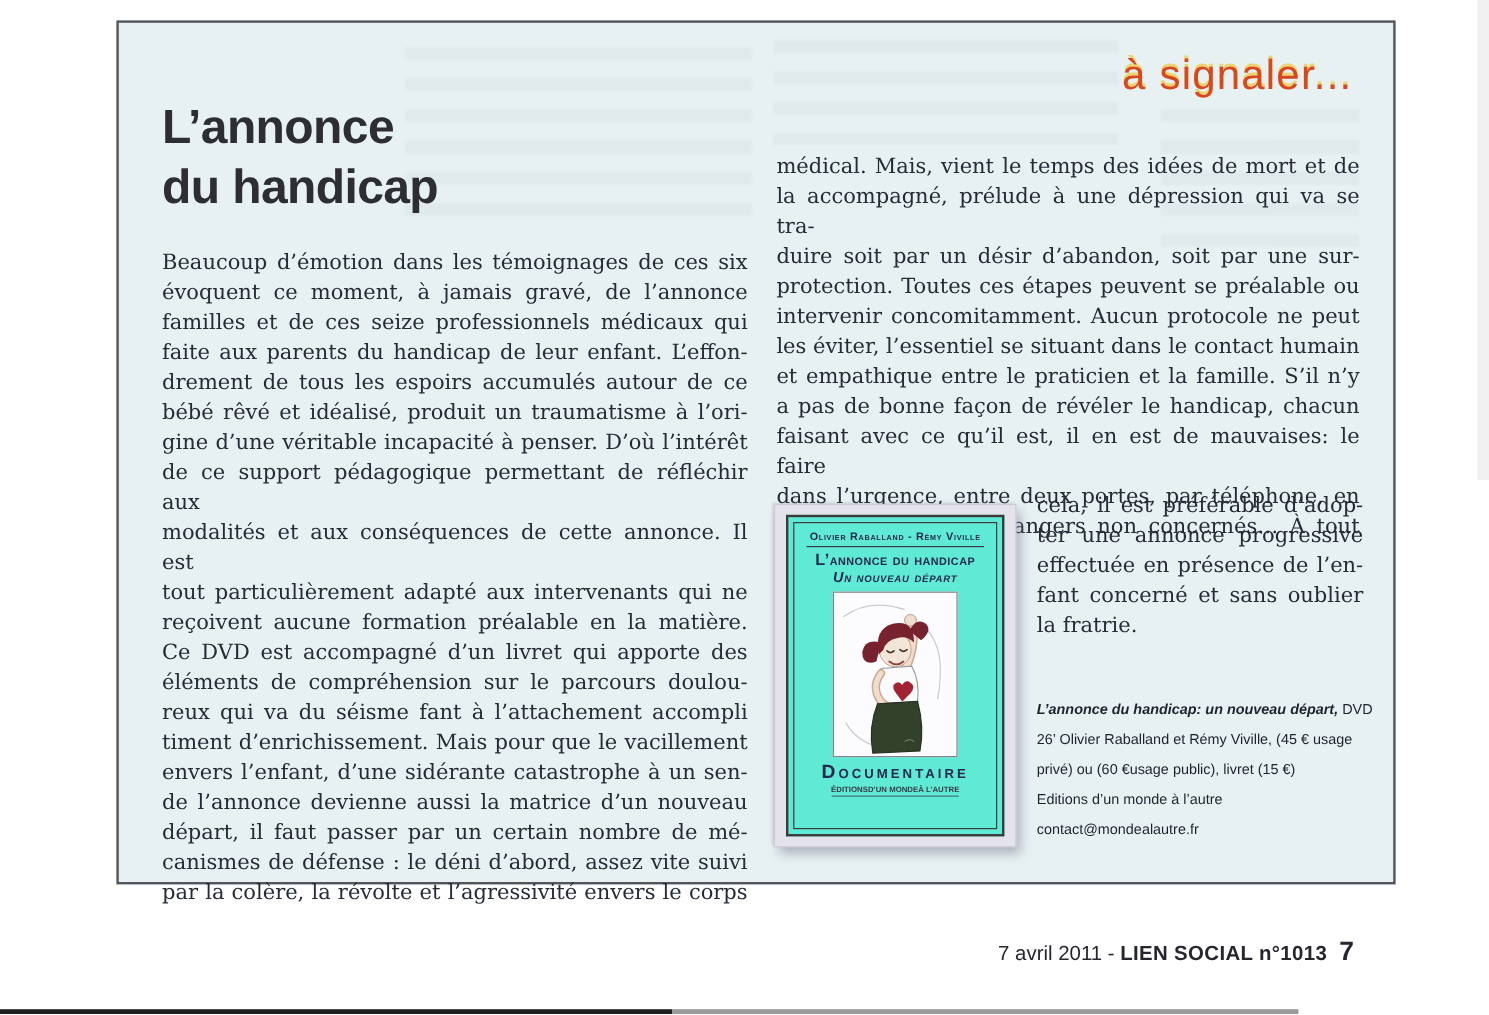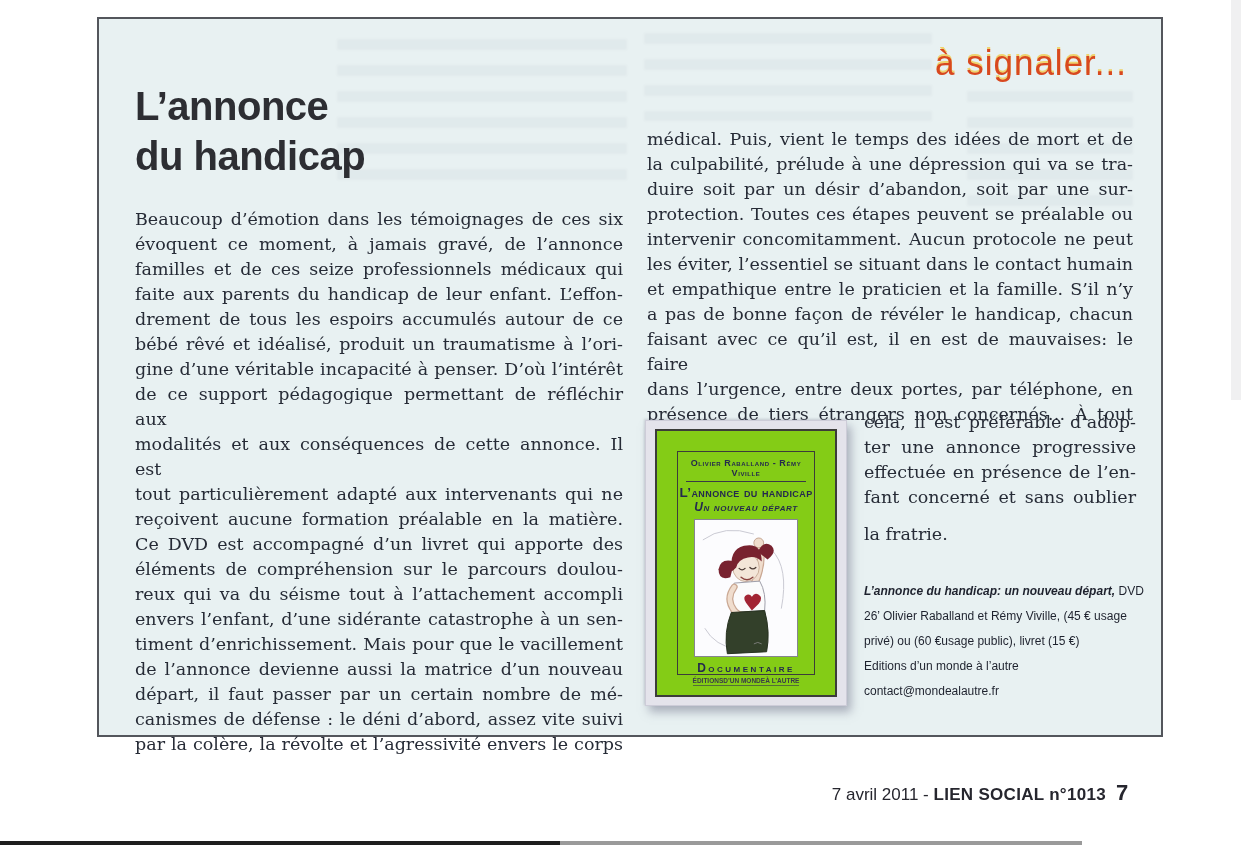--- a/index.html
+++ b/index.html
@@ -30,38 +30,38 @@
   .title{position:absolute;left:36px;top:62px;color:#2d2e33;
          font-size:40px;line-height:50px;letter-spacing:-.5px;}
 
   .bodycol{position:absolute;color:var(--ink);
            font-family:"DejaVu Serif","Liberation Serif",serif;
            font-size:17.5px;line-height:25px;}
   .bodycol .tline{text-align:justify;text-align-last:justify;white-space:nowrap1;}
   .leftcol{left:36px;top:188px;width:488px;}
   .rightcol-top{left:548px;top:108px;width:486px;}
   .rightcol-wrap{left:765px;top:391px;width:272px;}
-  .rightcol-wrap .tline:last-child{text-align-last:left;margin-top:12px;}
+  .rightcol-wrap .tline:last-child{text-align-last:left;}
 
   
   .dvd{position:absolute;left:546px;top:401px;width:202px;height:286px;
        background:#e4e3eb;border:1px solid #cdccd8;padding:8px 9px;
        box-shadow:4px 6px 9px rgba(110,112,135,.5), -1px -1px 2px rgba(120,120,140,.25);}
-  .dvd-frame{border:2px solid #3c3c3a;height:100%;padding:20px;background:#84cc16;}
+  .dvd-frame{border:2px solid #3c3c3a;height:100%;padding:4px;background:#5eead4;}
   .dvd-frame-inner{border:1px solid #3c3c3a;height:100%;text-align:center;
                    padding-top:6px;color:var(--navy);}
   .dvd-authors{font-size:9px;font-weight:bold;font-variant:small-caps;
                letter-spacing:.6px;}
   .dvd-rule{width:88%;margin:3px auto 3px;border-top:1.5px solid #3a3a46;}
   .dvd-title{font-size:13.5px;font-weight:bold;font-variant:small-caps;letter-spacing:.4px;}
   .dvd-subtitle{font-size:12px;font-weight:bold;font-style:italic;
                 font-variant:small-caps;letter-spacing:.6px;}
   .dvd-art{width:104px;height:138px;margin:5px auto 4px;background:#fcfcfe;
            border:1px solid #85858f;}
-  .dvd-genre{font-size:12px;font-weight:bold;font-variant:small-caps;
+  .dvd-genre{font-size:16px;font-weight:bold;font-variant:small-caps;
              letter-spacing:2.5px;margin-top:2px;}
   .dvd-logo{margin-top:2px;font-size:6.5px;line-height:7.5px;font-weight:bold;
             text-transform:uppercase;color:#3a3a4a;}
   .dvd-logo .logo-line{display:inline-block;border-bottom:1px solid rgba(58,58,74,.65);}
 
   
   .caption{position:absolute;left:765px;top:560px;width:280px;
            font-size:12px;line-height:25px;color:#1e222e;}
   .caption .cap-bold{font-weight:bold;font-style:italic;}
 
@@ -102,32 +102,32 @@
         <div class="tline">faite aux parents du handicap de leur enfant. L’effon-</div>
         <div class="tline">drement de tous les espoirs accumulés autour de ce</div>
         <div class="tline">bébé rêvé et idéalisé, produit un traumatisme à l’ori-</div>
         <div class="tline">gine d’une véritable incapacité à penser. D’où l’intérêt</div>
         <div class="tline">de ce support pédagogique permettant de réfléchir aux</div>
         <div class="tline">modalités et aux conséquences de cette annonce. Il est</div>
         <div class="tline">tout particulièrement adapté aux intervenants qui ne</div>
         <div class="tline">reçoivent aucune formation préalable en la matière.</div>
         <div class="tline">Ce DVD est accompagné d’un livret qui apporte des</div>
         <div class="tline">éléments de compréhension sur le parcours doulou-</div>
-        <div class="tline">reux qui va du séisme tout à l’attachement accompli</div>
+        <div class="tline">reux qui va du séisme fant à l’attachement accompli</div>
+        <div class="tline">timent d’enrichissement. Mais pour que le vacillement</div>
         <div class="tline">envers l’enfant, d’une sidérante catastrophe à un sen-</div>
-        <div class="tline">timent d’enrichissement. Mais pour que le vacillement</div>
         <div class="tline">de l’annonce devienne aussi la matrice d’un nouveau</div>
         <div class="tline">départ, il faut passer par un certain nombre de mé-</div>
         <div class="tline">canismes de défense : le déni d’abord, assez vite suivi</div>
         <div class="tline">par la colère, la révolte et l’agressivité envers le corps</div>
       </div>
 
     <div class="bodycol rightcol-top">
-        <div class="tline">médical. Puis, vient le temps des idées de mort et de</div>
-        <div class="tline">la culpabilité, prélude à une dépression qui va se tra-</div>
+        <div class="tline">médical. Mais, vient le temps des idées de mort et de</div>
+        <div class="tline">la accompagné, prélude à une dépression qui va se tra-</div>
         <div class="tline">duire soit par un désir d’abandon, soit par une sur-</div>
         <div class="tline">protection. Toutes ces étapes peuvent se préalable ou</div>
         <div class="tline">intervenir concomitamment. Aucun protocole ne peut</div>
         <div class="tline">les éviter, l’essentiel se situant dans le contact humain</div>
         <div class="tline">et empathique entre le praticien et la famille. S’il n’y</div>
         <div class="tline">a pas de bonne façon de révéler le handicap, chacun</div>
         <div class="tline">faisant avec ce qu’il est, il en est de mauvaises: le faire</div>
         <div class="tline">dans l’urgence, entre deux portes, par téléphone, en</div>
         <div class="tline">présence de tiers étrangers non concernés… À tout</div>
       </div>

